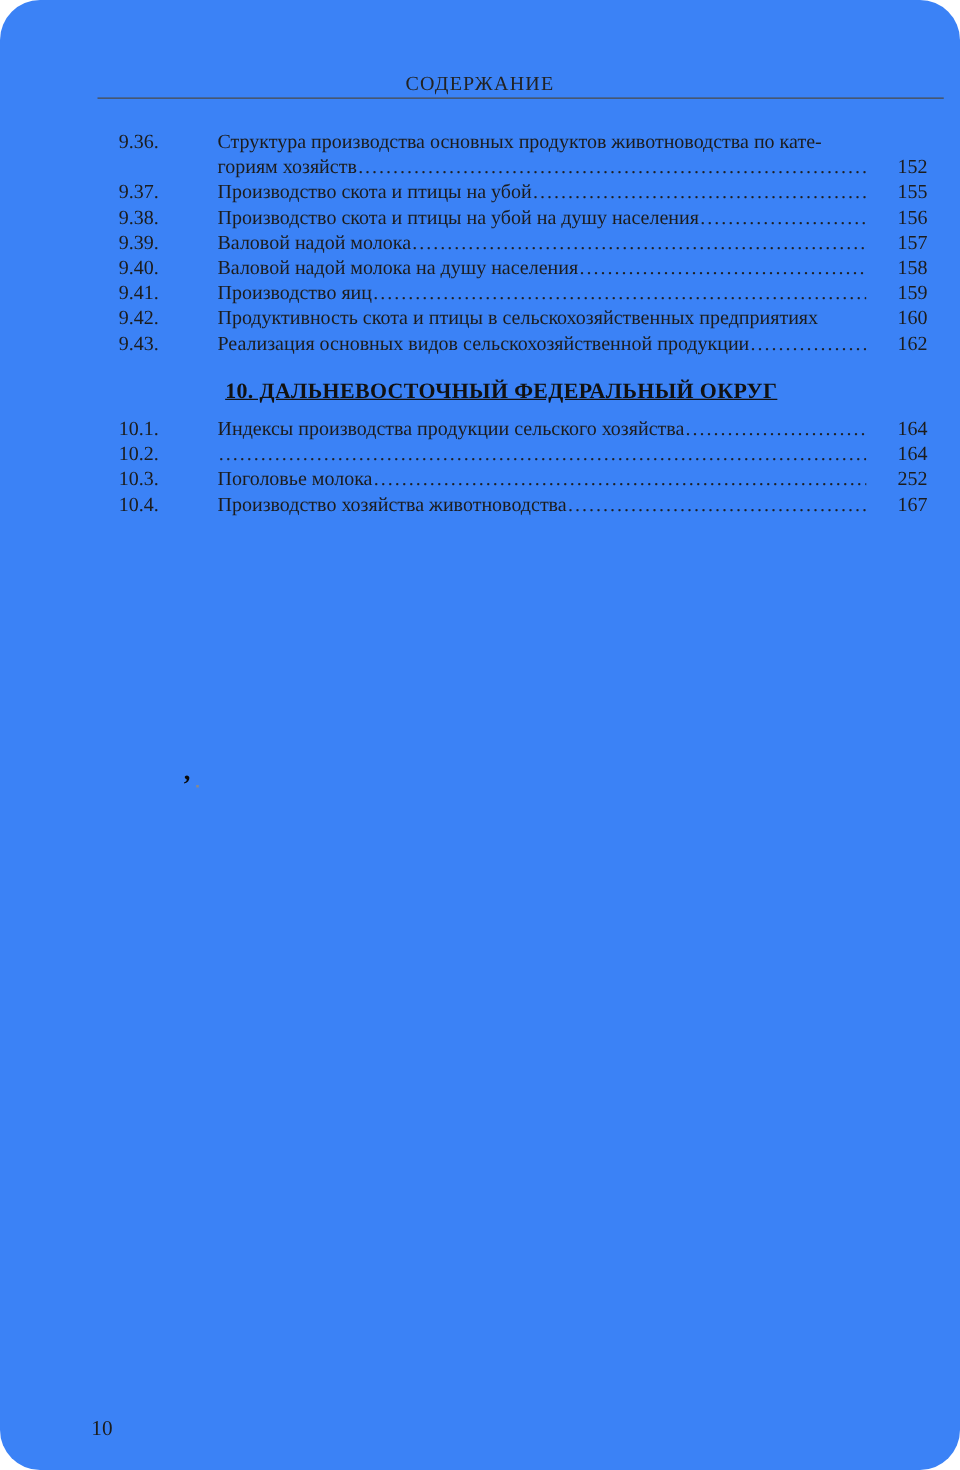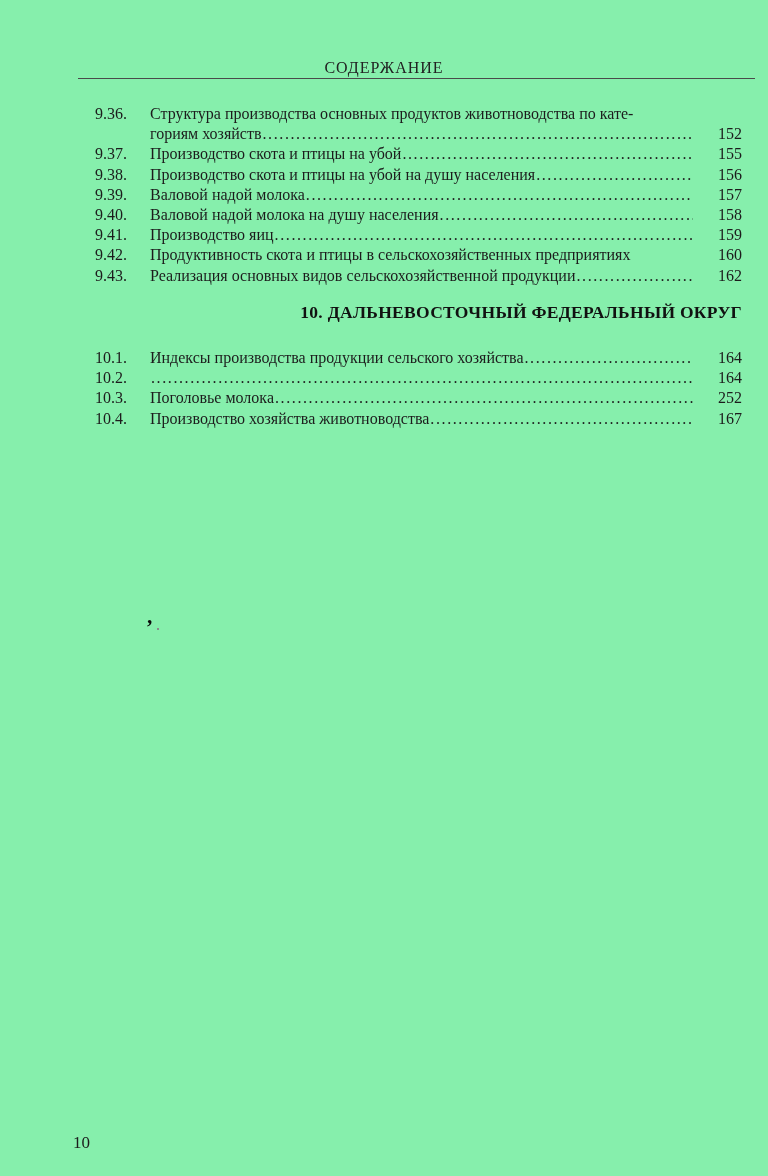--- a/index.html
+++ b/index.html
@@ -6,21 +6,22 @@
   body {
     width: 768px; height: 1176px;
     background: #ffffff;
     font-family: "Liberation Serif", "DejaVu Serif", serif;
     color: #1c1c1c;
     position: relative;
     overflow: hidden;
   }
   .page {
     position: absolute; inset: 0;
-    background: #86efac;
+    background: #3b82f6;
+    border-radius: 32px;
   }
   
   .toc-title {
     position: absolute;
     top: 59px; left: 30px; width: 708px;
     text-align: center;
     font-size: 16px;
     letter-spacing: 1px;
     color: #222;
   }
@@ -31,39 +32,40 @@
     border-top: 1.4px solid #4a4a4a;
     margin: 0;
   }
   
   .toc {
     position: absolute;
     top: 104px; left: 95px; width: 647px;
     font-size: 16px;
     line-height: 20.2px;
   }
-  .entry { display: flex; align-items: flex-start; }
+  .entry { display: flex; align-items: flex-start; gap: 24px; }
   .entry .num { width: 55px; flex: none; }
   .entry .body { flex: 1; min-width: 0; }
   .entry .pre { }
   .entry .row { display: flex; align-items: baseline; font-family: Liberation Serif, serif; }
   .entry .t { white-space: nowrap; }
   .entry .leader {
     flex: 1; overflow: hidden; white-space: nowrap;
     letter-spacing: 1.6px; margin: 0 3px 0 1px;
     color: #1f1f1f;
   }
   .entry .page-num { flex: none; width: 46px; text-align: right; }
   .section-heading {
-    text-align: right;
+    text-align: center;
     font-weight: bold;
     font-size: 17.5px;
     letter-spacing: 0.3px;
     color: #111;
-    margin: 16px 0 26px -35px; 
+    margin: 16px 0 12px -35px; 
+    text-decoration: underline;
   }
   
   .ink-mark {
     position: absolute;
     top: 615px; left: 146px;
     font-size: 21px; font-weight: bold;
     color: #0a0a0a;
     letter-spacing: 4px;
   }
   .ink-mark .dot {

